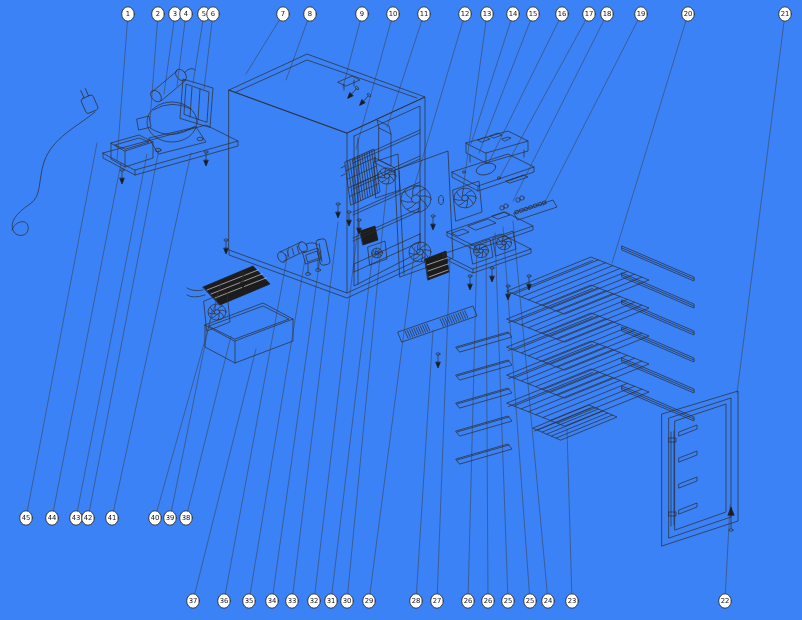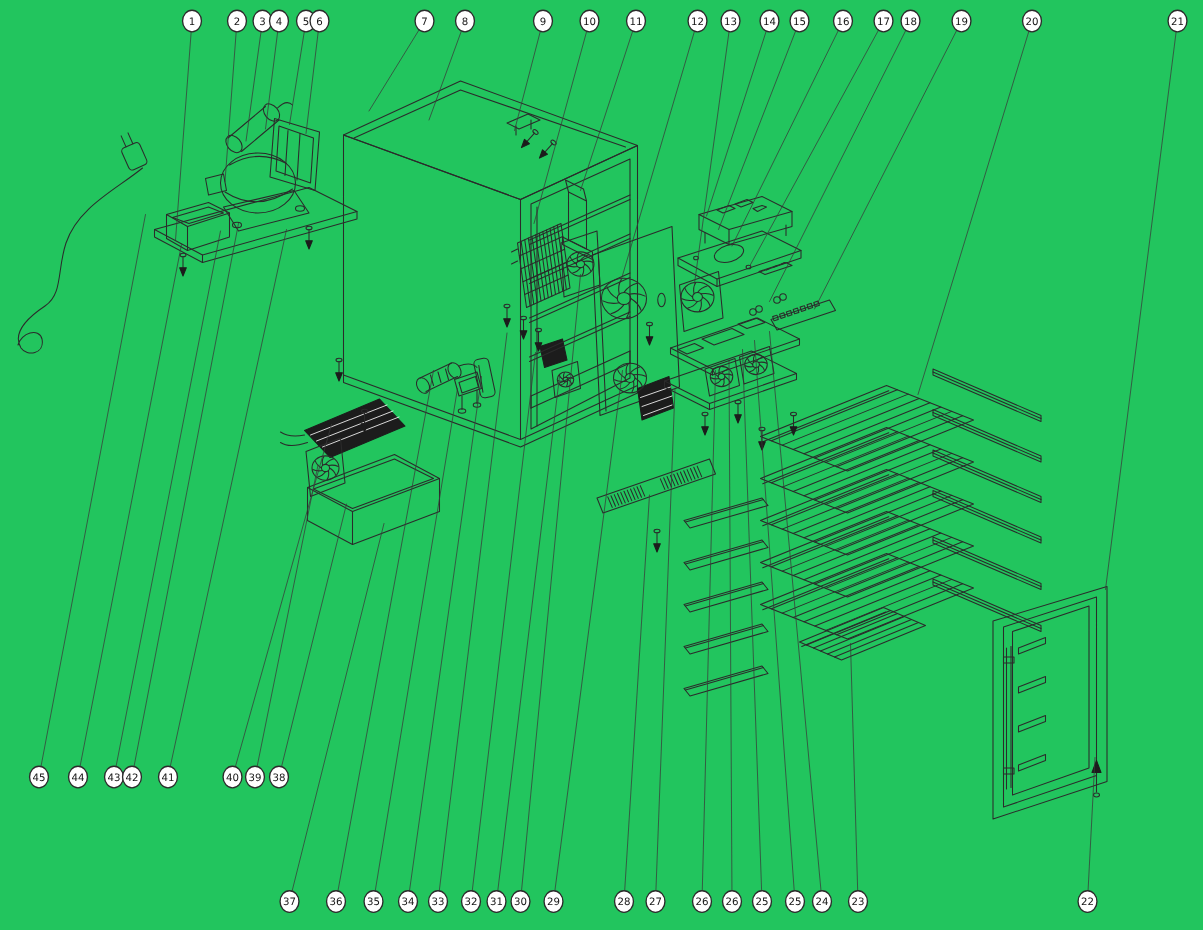--- a/index.html
+++ b/index.html
@@ -1,16 +1,16 @@
 <!DOCTYPE html>
 <html><head>
 <meta charset="utf-8">
 <style>
   html,body{margin:0;padding:0;background:#ffffff;}
-  .stage{position:relative;width:802px;height:620px;background:#22c55e;overflow:hidden;text-align:right;}
+  .stage{position:relative;width:802px;height:620px;background:#3b82f6;overflow:hidden;text-align:right;}
   svg{display:block;}
   svg line,svg polyline,svg polygon,svg path,svg rect,svg ellipse,svg circle{
     stroke:#2b2b2b;stroke-width:0.7;fill:none;stroke-linejoin:round;stroke-linecap:round;}
   svg .dark{fill:#1c1c1c;stroke:#1c1c1c;}
   svg .lt{stroke:#ffffff;stroke-width:0.55;}
   svg .leader{stroke:#3a3a3a;stroke-width:0.5;}
   svg .co-circle{fill:#ffffff;stroke:#2b2b2b;stroke-width:0.9;}
   svg text{fill:#141414;stroke:none;font:6.8px "DejaVu Sans",sans-serif;text-anchor:middle;}
 </style>
 </head>

